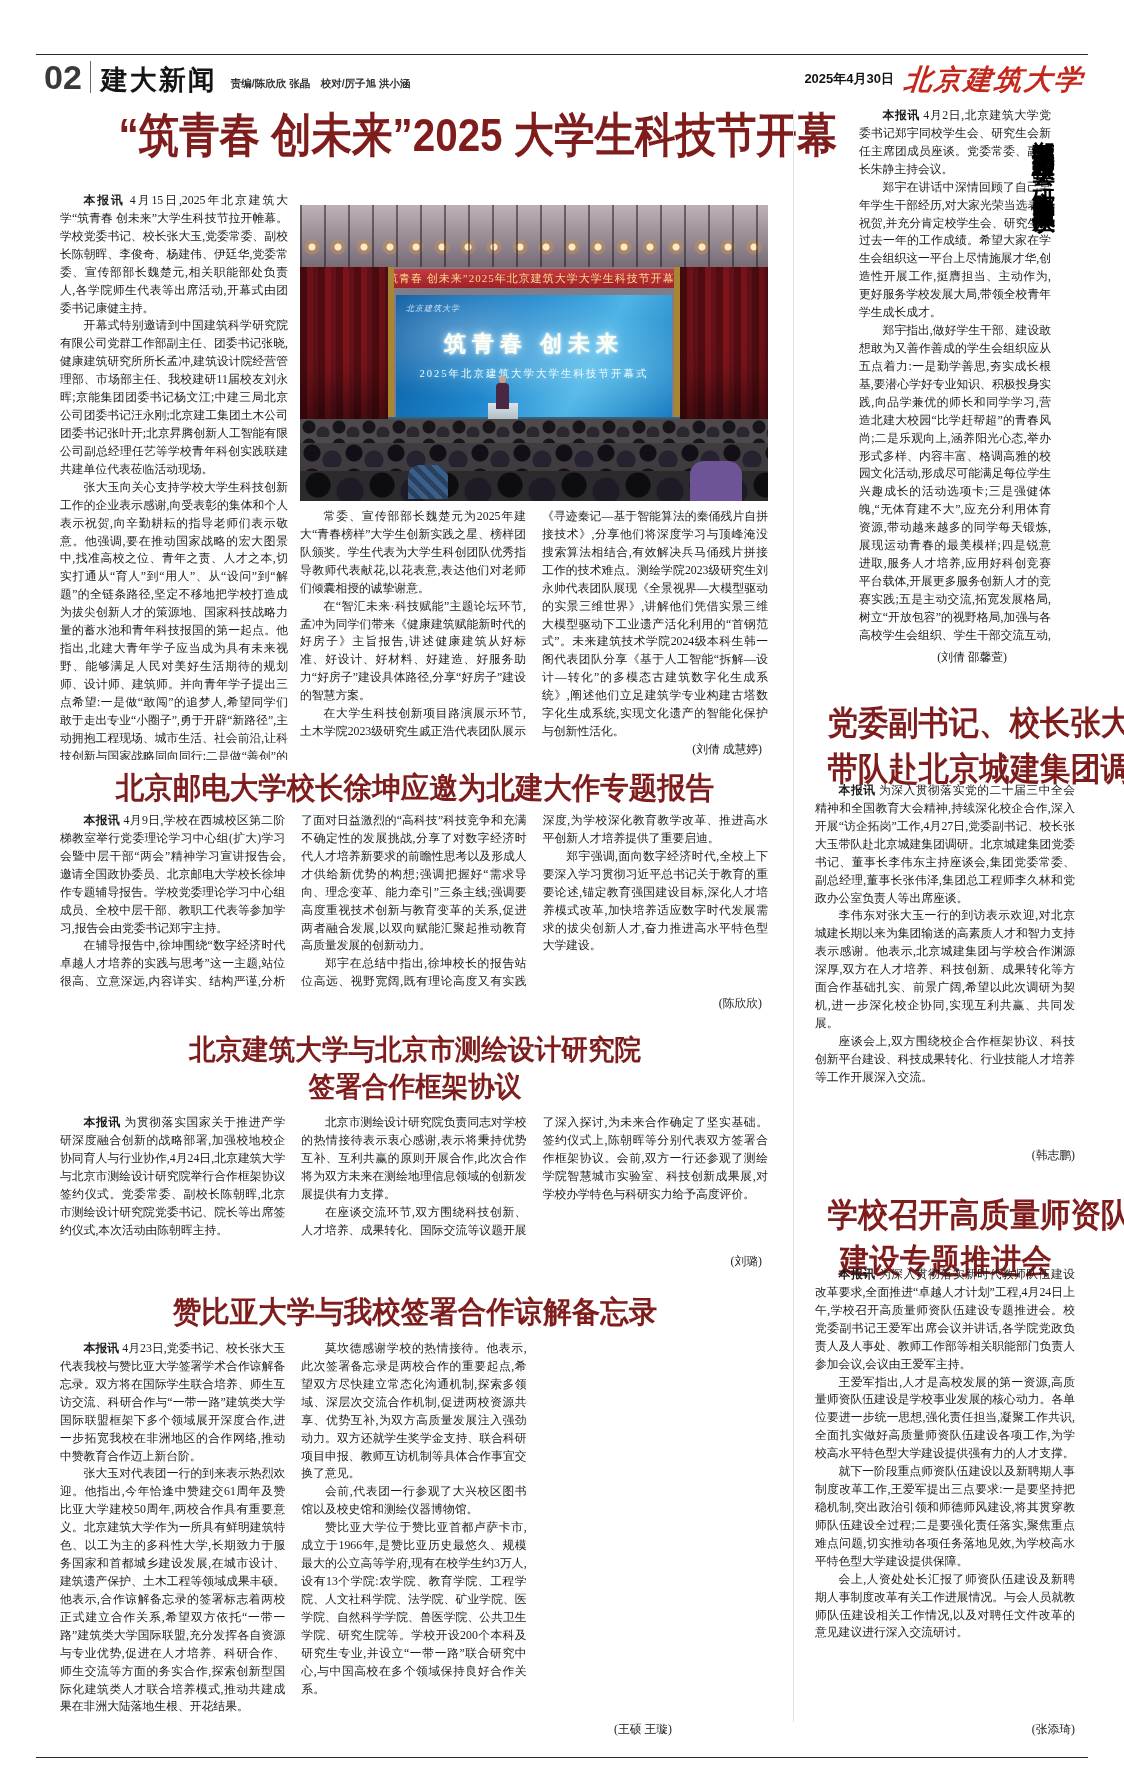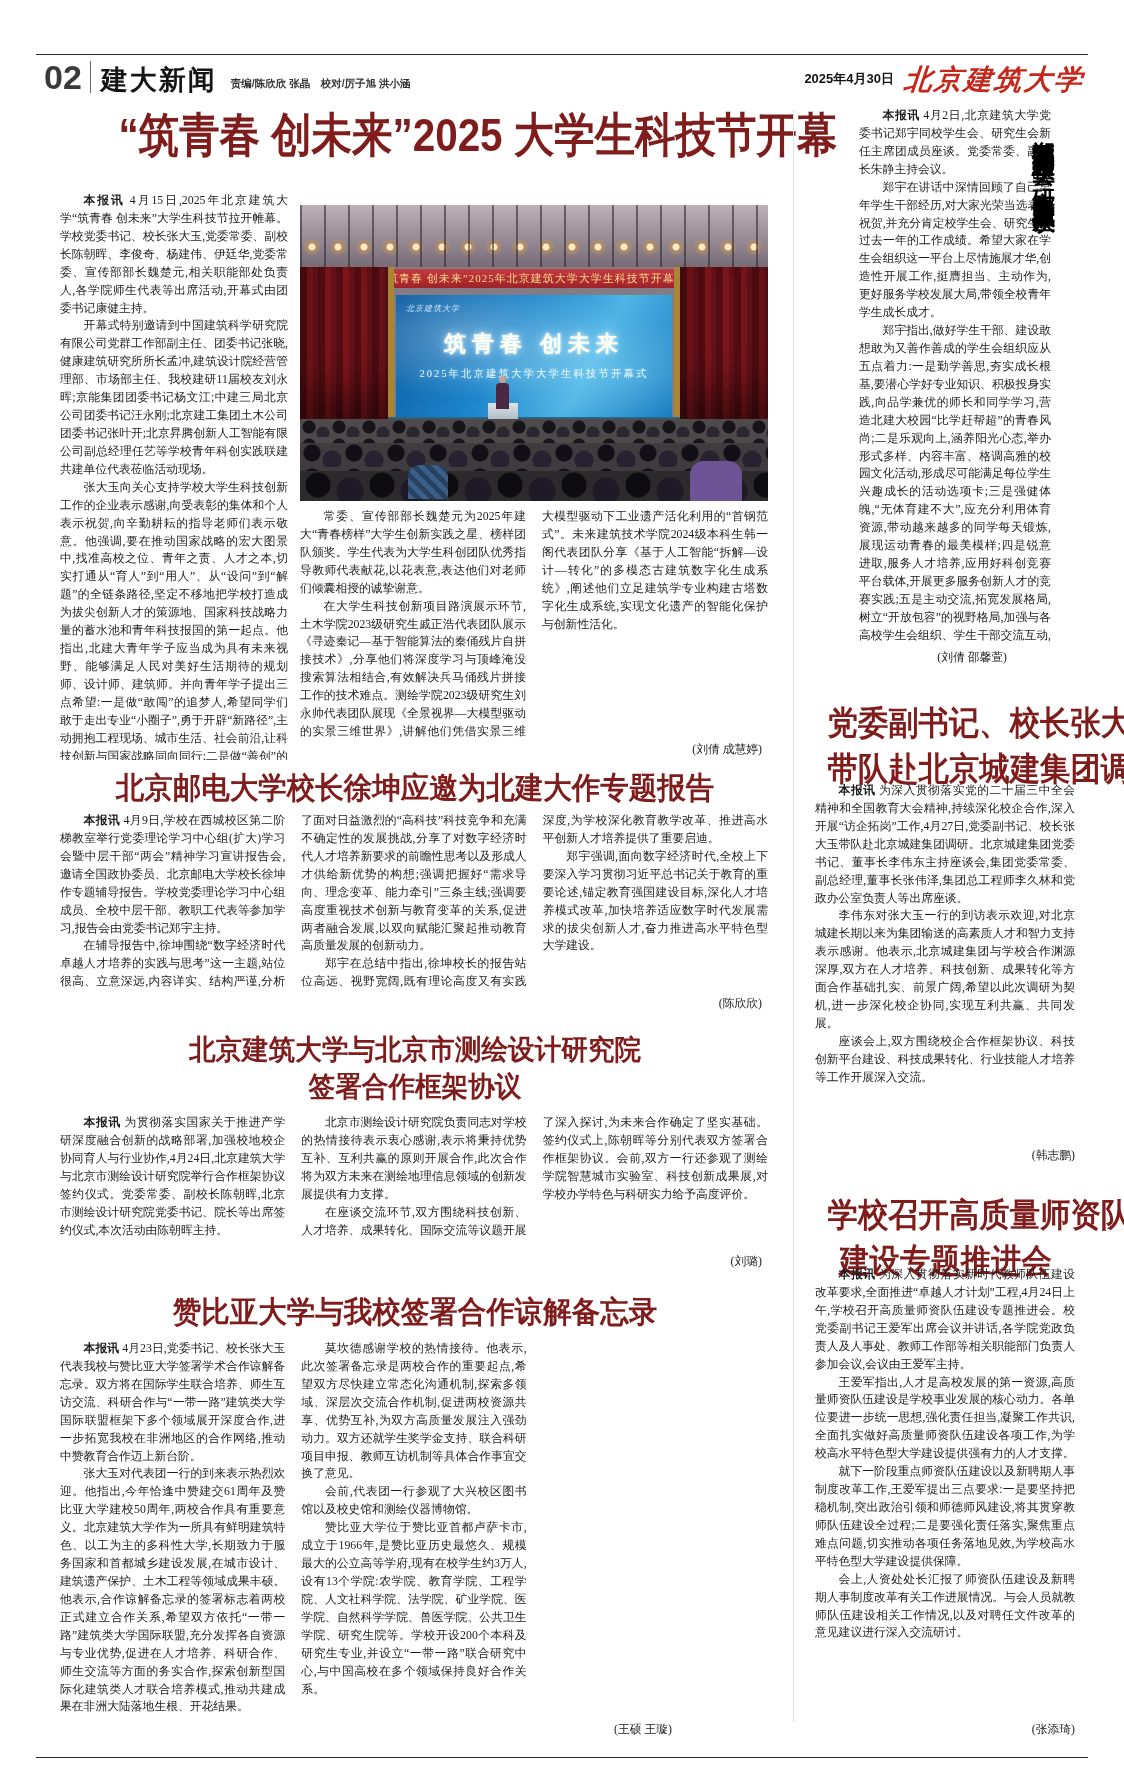--- a/index.html
+++ b/index.html
@@ -128,20 +128,21 @@
     <div class="speaker"></div>
     <div class="crowd r1"></div>
     <div class="crowd r2"></div>
     <div class="crowd r3"></div>
     <div class="plaid"></div>
     <div class="hoodie"></div>
   </div>
 
   <div class="abs body-txt cols2" style="left:300px;top:508px;width:468px;height:250px;">
       <p class="para">常委、宣传部部长魏楚元为2025年建大“青春榜样”大学生创新实践之星、榜样团队颁奖。学生代表为大学生科创团队优秀指导教师代表献花,以花表意,表达他们对老师们倾囊相授的诚挚谢意。</p>
+      <p class="para">在“智汇未来·科技赋能”主题论坛环节,孟冲为同学们带来《健康建筑赋能新时代的好房子》主旨报告,讲述健康建筑从好标准、好设计、好材料、好建造、好服务助力“好房子”建设具体路径,分享“好房子”建设的智慧方案。</p>
       <p class="para">在大学生科技创新项目路演展示环节,土木学院2023级研究生戚正浩代表团队展示《寻迹秦记—基于智能算法的秦俑残片自拼接技术》,分享他们将深度学习与顶峰淹没搜索算法相结合,有效解决兵马俑残片拼接工作的技术难点。测绘学院2023级研究生刘永帅代表团队展现《全景视界—大模型驱动的实景三维世界》,讲解他们凭借实景三维大模型驱动下工业遗产活化利用的“首钢范式”。未来建筑技术学院2024级本科生韩一阁代表团队分享《基于人工智能“拆解—设计—转化”的多模态古建筑数字化生成系统》,阐述他们立足建筑学专业构建古塔数字化生成系统,实现文化遗产的智能化保护与创新性活化。</p>
     </div>
   <div class="abs byline" style="left:300px;top:742px;width:462px;">(刘倩 成慧婷)</div>
 
   <div class="abs body-txt" style="left:859px;top:107px;width:192px;height:540px;">
       <p class="para"><b>本报讯</b> 4月2日,北京建筑大学党委书记郑宇同校学生会、研究生会新任主席团成员座谈。党委常委、副校长朱静主持会议。</p>
       <p class="para">郑宇在讲话中深情回顾了自己早年学生干部经历,对大家光荣当选表示祝贺,并充分肯定校学生会、研究生会过去一年的工作成绩。希望大家在学生会组织这一平台上尽情施展才华,创造性开展工作,挺膺担当、主动作为,更好服务学校发展大局,带领全校青年学生成长成才。</p>
       <p class="para">郑宇指出,做好学生干部、建设敢想敢为又善作善成的学生会组织应从五点着力:一是勤学善思,夯实成长根基,要潜心学好专业知识、积极投身实践,向品学兼优的师长和同学学习,营造北建大校园“比学赶帮超”的青春风尚;二是乐观向上,涵养阳光心态,举办形式多样、内容丰富、格调高雅的校园文化活动,形成尽可能满足每位学生兴趣成长的活动选项卡;三是强健体魄,“无体育建不大”,应充分利用体育资源,带动越来越多的同学每天锻炼,展现运动青春的最美模样;四是锐意进取,服务人才培养,应用好科创竞赛平台载体,开展更多服务创新人才的竞赛实践;五是主动交流,拓宽发展格局,树立“开放包容”的视野格局,加强与各高校学生会组织、学生干部交流互动,形成“请进来走出去”双向互动模式,学习借鉴、展现北建大学子风采。</p>
     </div>
   <div class="abs byline" style="left:815px;top:650px;width:192px;">(刘倩 邵馨萱)</div>

